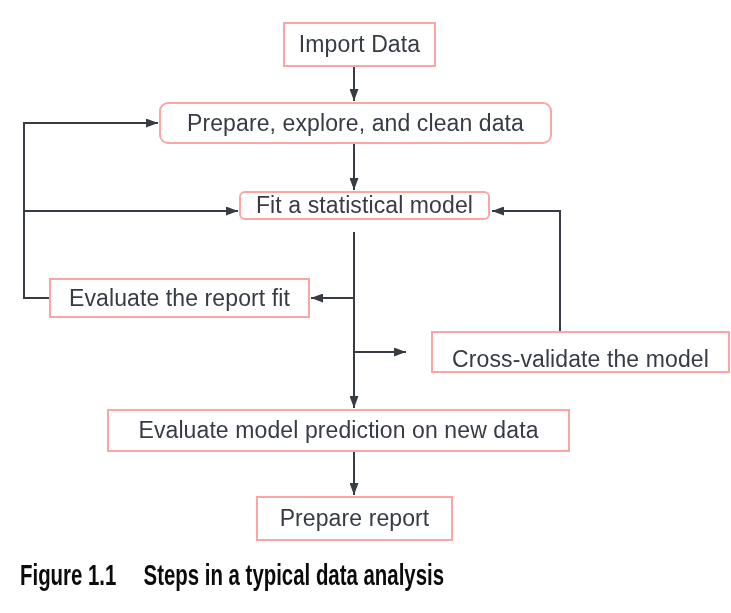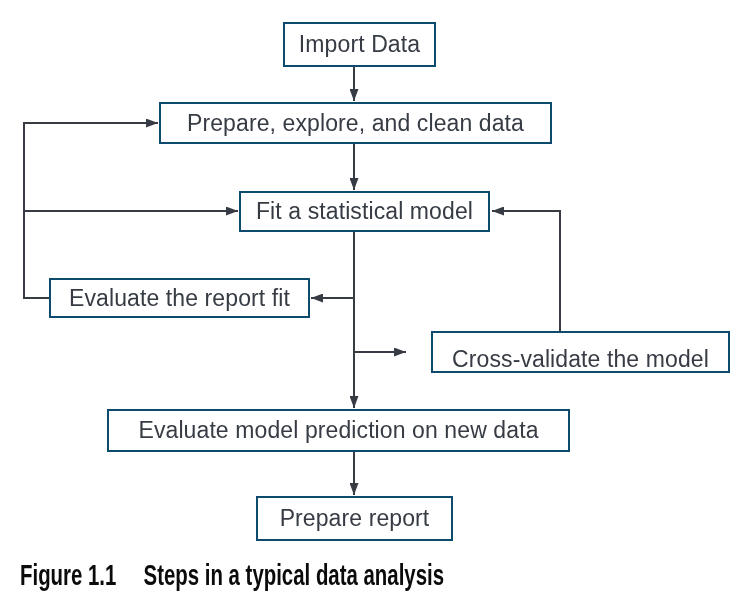--- a/index.html
+++ b/index.html
@@ -18,34 +18,34 @@
   .wires {
     position: absolute;
     left: 0;
     top: 0;
     width: 731px;
     height: 613px;
   }
   .node {
     position: absolute;
     box-sizing: border-box;
-    border: 2px solid #0c4a6e;
+    border: 2px solid #fca5a5;
     background: #ffffff;
     color: #363b44;
     font-size: 23px;
     line-height: 1;
     display: flex;
     align-items: center;
     justify-content: center;
     white-space: nowrap;
     letter-spacing: 0.1px;
   }
   .node-import      { left: 283px; top: 22px;  width: 153px; height: 45px; }
-  .node-prepare     { left: 159px; top: 102px; width: 393px; height: 42px; }
-  .node-fit         { left: 239px; top: 191px; width: 251px; height: 41px; }
+  .node-prepare     { left: 159px; top: 102px; width: 393px; height: 42px; border-radius: 9px; }
+  .node-fit         { left: 239px; top: 191px; width: 251px; height: 29px; border-radius: 6px; }
   .node-evalfit     { left: 49px;  top: 278px; width: 261px; height: 40px; }
   .node-crossval    { left: 431px; top: 331px; width: 299px; height: 42px; align-items: flex-end; }
   .node-evalpred    { left: 107px; top: 409px; width: 463px; height: 43px; }
   .node-produce     { left: 256px; top: 496px; width: 197px; height: 45px; }
   .caption {
     position: absolute;
     left: 20px;
     top: 560px;
     display: flex;
     gap: 40px;

